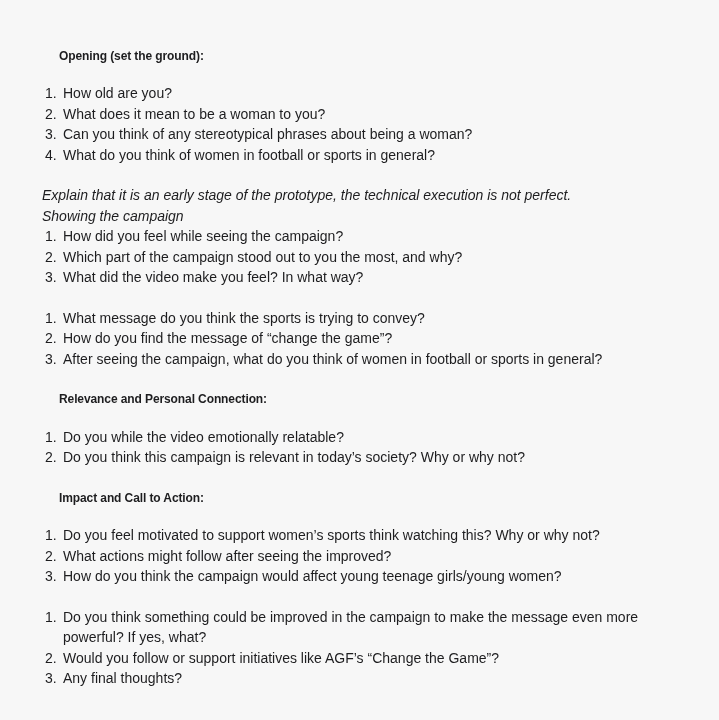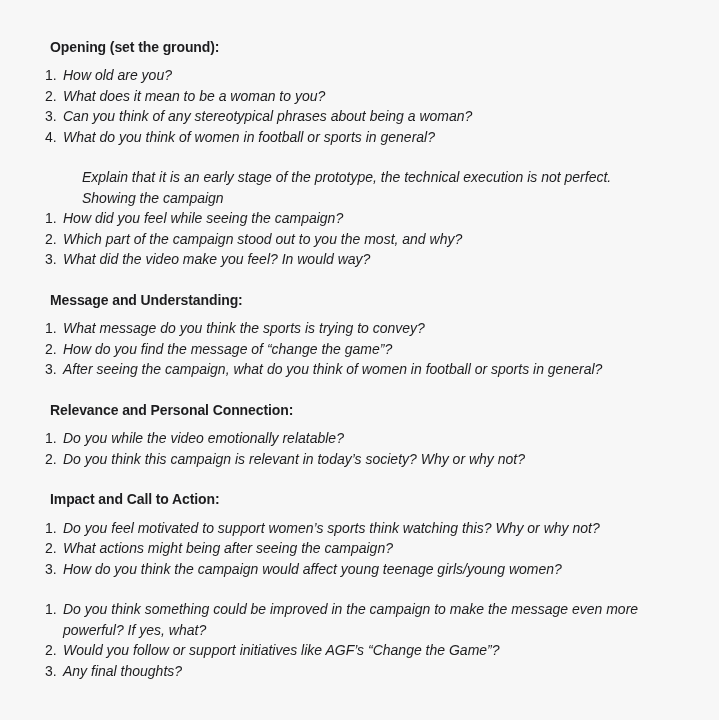--- a/index.html
+++ b/index.html
@@ -19,24 +19,24 @@
   }
   .doc {
     box-sizing: content-box;
     width: 621px;
     padding: 29px 0 0 42px;
   }
   .block {
     margin: 0 0 20.4px 0;
   }
   h2.heading {
-    font-size: 14px;
+    font-size: 12px;
     line-height: 20.4px;
     font-weight: 700;
-    margin: 8px;
+    margin: 17px;
     padding: 0;
     letter-spacing: -0.1px;
   }
   ol.qlist {
     list-style: none;
     margin: 0;
     padding: 0;
   }
   li.q {
     display: flex;
@@ -44,30 +44,28 @@
   }
   .num {
     flex: none;
     width: 21px;
     padding-left: 3px;
     box-sizing: border-box;
   }
   .qtext {
     flex: 1 1 auto;
     min-width: 0;
-    font-style: italic;
   }
   p.note {
     font-style: italic;
     margin: 0;
     padding: 0;
   }
   .note-line {
     display: block;
-    margin-left: 40px;
   }
 </style>
 </head>
 <body>
 
 <main class="doc">
 
   <section class="block">
     <h2 class="heading">Opening (set the ground):</h2>
     <ol class="qlist">
@@ -100,27 +98,26 @@
       <li class="q">
         <span class="num">1.</span>
         <span class="qtext">How did you feel while seeing the campaign?</span>
       </li>
       <li class="q">
         <span class="num">2.</span>
         <span class="qtext">Which part of the campaign stood out to you the most, and why?</span>
       </li>
       <li class="q">
         <span class="num">3.</span>
-        <span class="qtext">What did the video make you feel? In would way?</span>
+        <span class="qtext">What did the video make you feel? In what way?</span>
       </li>
     </ol>
   </section>
 
   <section class="block">
-    <h2 class="heading">Message and Understanding:</h2>
     <ol class="qlist">
       <li class="q">
         <span class="num">1.</span>
         <span class="qtext">What message do you think the sports is trying to convey?</span>
       </li>
       <li class="q">
         <span class="num">2.</span>
         <span class="qtext">How do you find the message of “change the game”?</span>
       </li>
       <li class="q">
@@ -146,21 +143,21 @@
 
   <section class="block">
     <h2 class="heading">Impact and Call to Action:</h2>
     <ol class="qlist">
       <li class="q">
         <span class="num">1.</span>
         <span class="qtext">Do you feel motivated to support women’s sports think watching this? Why or why not?</span>
       </li>
       <li class="q">
         <span class="num">2.</span>
-        <span class="qtext">What actions might being after seeing the campaign?</span>
+        <span class="qtext">What actions might follow after seeing the improved?</span>
       </li>
       <li class="q">
         <span class="num">3.</span>
         <span class="qtext">How do you think the campaign would affect young teenage girls/young women?</span>
       </li>
     </ol>
   </section>
 
   <section class="block">
     <ol class="qlist">

